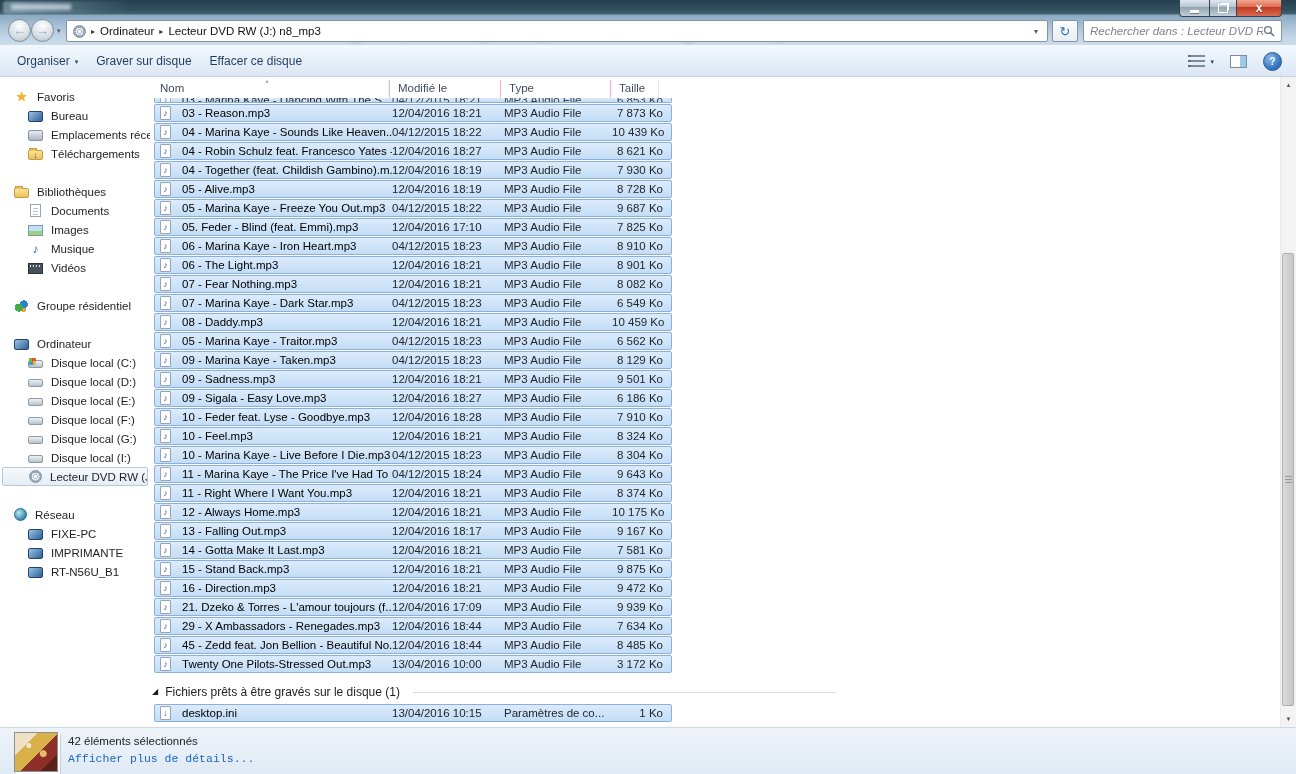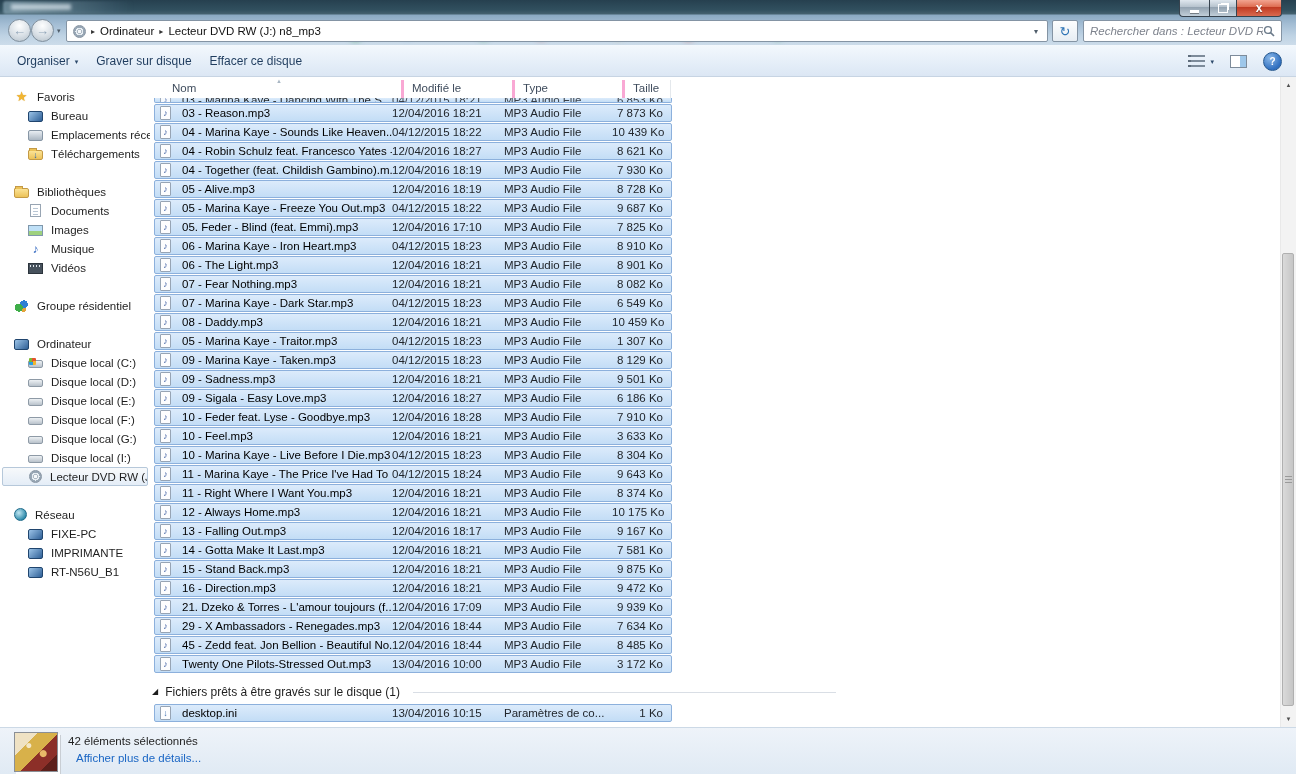--- a/index.html
+++ b/index.html
@@ -106,22 +106,22 @@
   .ic-network-icon{width:13px;height:13px;border-radius:50%;border:1px solid #1e6b8a;
     background:radial-gradient(circle at 35% 35%,#bfe6f2,#2a87a8 75%);}
   .ic-mp3-file-icon{width:11px;height:14px;background:#fdfdfe;border:1px solid #97a4b4;border-radius:1px;}
   .ic-mp3-file-icon .g{color:#4a68a8;font-size:9px;}
   .ic-ini-file-icon{width:11px;height:14px;background:#fdfdfe;border:1px solid #97a4b4;border-radius:1px;}
   .ic-ini-file-icon .g{color:#3f6fb0;font-size:9px;font-weight:bold;}
 
   
   .filearea{position:absolute;left:150px;top:0;right:16px;bottom:0;}
   .colheaders{position:absolute;left:2px;top:3px;width:538px;height:18px;display:flex;background:#fff;}
-  .colheaders .hcell{box-sizing:border-box;padding:2px 0 0 8px;color:#3f4c5d;border-left:3px solid #f9a8d4;position:relative;}
-  .colheaders .hcell:first-child{border-left:none;margin-left:12px;}
+  .colheaders .hcell{box-sizing:border-box;padding:2px 0 0 8px;color:#3f4c5d;border-left:1px solid #f9a8d4;position:relative;}
+  .colheaders .hcell:first-child{border-left:none;}
   .hc-name{width:237px;}
   .hc-date{width:111px;}
   .hc-type{width:110px;}
   .hc-size{width:49px;border-right:1px solid #e4e8ec;}
   .sortmark{position:absolute;left:112px;top:-2px;font-size:6px;color:#a9b6c3;}
   .rows{position:absolute;left:4px;top:21px;width:518px;}
   .frow{height:16px;border:1px solid #8cb0dc;border-radius:2px;margin-bottom:1px;
     background:linear-gradient(#dcebfb,#c3ddf6);display:grid;grid-template-columns:24px 213px 112px 108px 1fr;align-items:center;}
   .frow.partial{height:4px;overflow:hidden;border-top:none;border-radius:0 0 2px 2px;}
   .frow.partial > *{transform:translateY(-5px);opacity:.85;}
@@ -147,21 +147,21 @@
   
   .statusbar{position:absolute;left:0;right:0;bottom:0;height:47px;box-sizing:border-box;
     background:linear-gradient(#eef3f9,#e0eaf4);border-top:1px solid #ccd9e6;}
   .album{position:absolute;left:14px;top:4px;width:42px;height:38px;background:
       linear-gradient(135deg,#efe2c4 0 28%,#d8b14a 28% 55%,#8c2f28 55% 80%,#5c1f1a 80%);
     border:1px solid #8a8f96;box-shadow:2px 2px 0 #fdfdfd,3px 3px 0 #c9ced4;}
   .album::after{content:"";position:absolute;inset:3px;background:
       radial-gradient(circle at 30% 30%,rgba(255,255,255,.7) 0 2px,transparent 3px),
       radial-gradient(circle at 70% 55%,rgba(255,220,120,.8) 0 3px,transparent 4px);}
   .st-text{position:absolute;left:68px;top:7px;color:#1e1e1e;}
-  .st-link{position:absolute;left:76px;top:24px;color:#1a66c4;}
+  .st-link{position:absolute;left:68px;top:24px;color:#1a66c4;font-family:Liberation Mono, monospace;}
 </style>
 </head>
 <body>
 
 <div id="window">
 
   <div class="titlebar">
     <div class="bg-fragment">
         <i></i>
       </div>
@@ -467,21 +467,21 @@
             <span class="c-type">MP3 Audio File</span>
             <span class="c-size">10 459 Ko</span>
           </div>
           <div class="frow">
             <span class="ic ic-mp3-file-icon">
               <i class="g">♪</i>
             </span>
             <span class="c-name">05 - Marina Kaye - Traitor.mp3</span>
             <span class="c-date">04/12/2015 18:23</span>
             <span class="c-type">MP3 Audio File</span>
-            <span class="c-size">1 307 Ko</span>
+            <span class="c-size">6 562 Ko</span>
           </div>
           <div class="frow">
             <span class="ic ic-mp3-file-icon">
               <i class="g">♪</i>
             </span>
             <span class="c-name">09 - Marina Kaye - Taken.mp3</span>
             <span class="c-date">04/12/2015 18:23</span>
             <span class="c-type">MP3 Audio File</span>
             <span class="c-size">8 129 Ko</span>
           </div>
@@ -512,21 +512,21 @@
             <span class="c-type">MP3 Audio File</span>
             <span class="c-size">7 910 Ko</span>
           </div>
           <div class="frow">
             <span class="ic ic-mp3-file-icon">
               <i class="g">♪</i>
             </span>
             <span class="c-name">10 - Feel.mp3</span>
             <span class="c-date">12/04/2016 18:21</span>
             <span class="c-type">MP3 Audio File</span>
-            <span class="c-size">3 633 Ko</span>
+            <span class="c-size">8 324 Ko</span>
           </div>
           <div class="frow">
             <span class="ic ic-mp3-file-icon">
               <i class="g">♪</i>
             </span>
             <span class="c-name">10 - Marina Kaye - Live Before I Die.mp3</span>
             <span class="c-date">04/12/2015 18:23</span>
             <span class="c-type">MP3 Audio File</span>
             <span class="c-size">8 304 Ko</span>
           </div>

